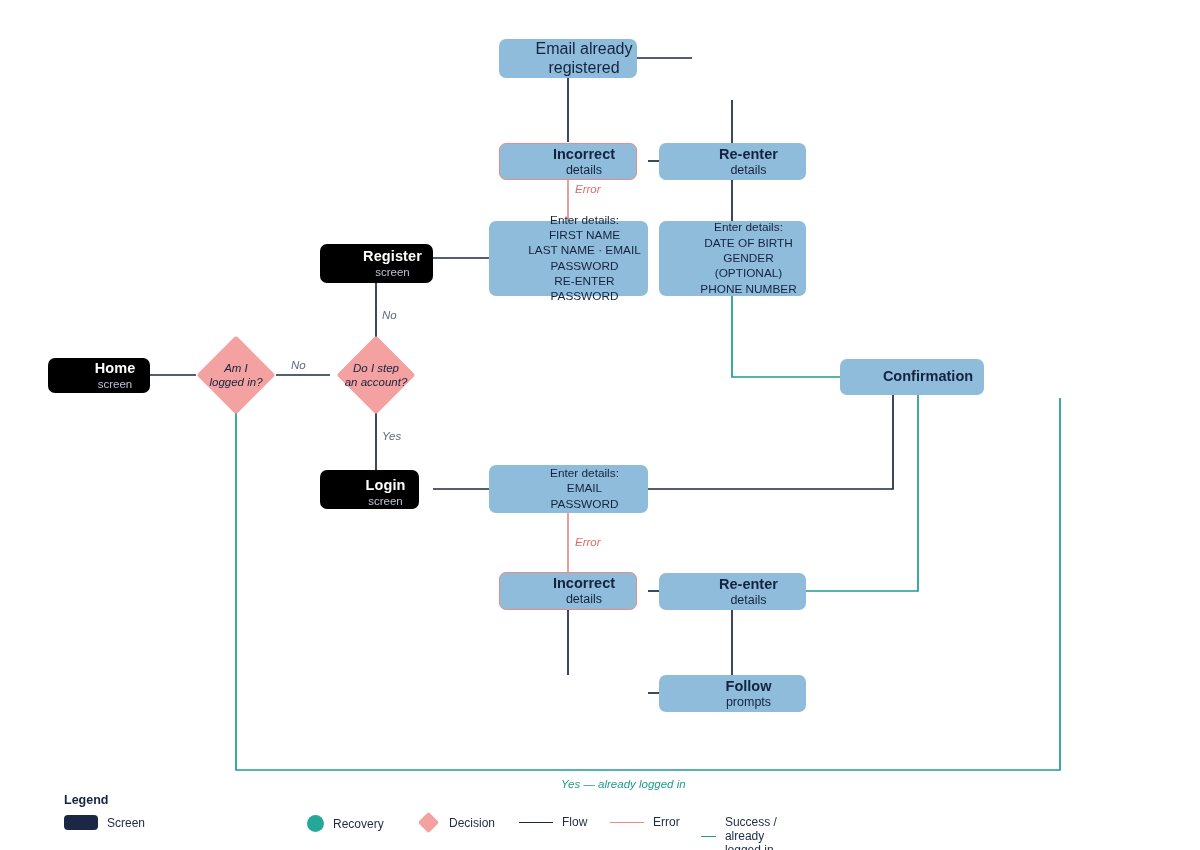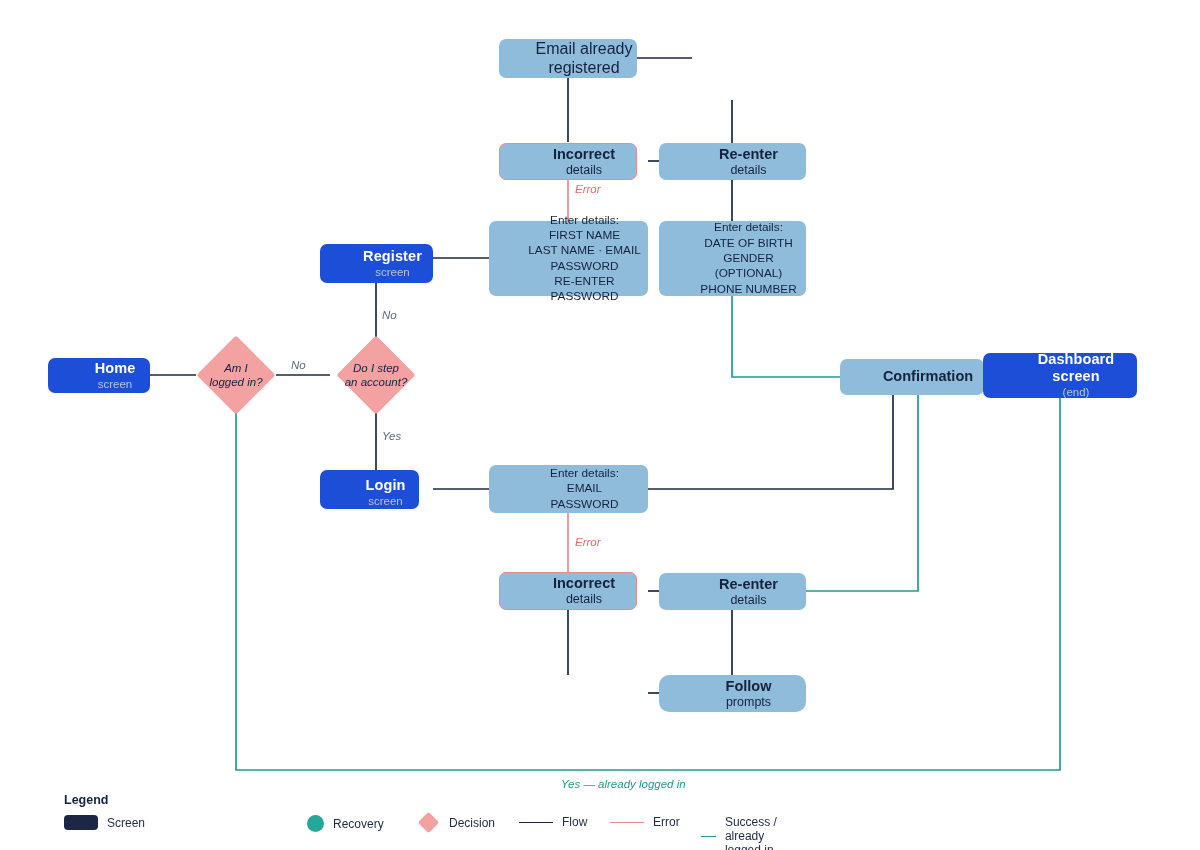--- a/index.html
+++ b/index.html
@@ -3,21 +3,21 @@
 <meta charset="utf-8">
 <style>
   html,body{margin:0;padding:0;background:#ffffff;}
   body{width:1200px;height:850px;font-family:"Liberation Sans",sans-serif;color:#14233f;}
   #stage{position:relative;width:1200px;height:850px;overflow:hidden;background:#fff;}
   #wires{position:absolute;left:0;top:0;width:1200px;height:850px;}
 
   .node{position:absolute;box-sizing:border-box;display:flex;flex-direction:column;
         align-items:center;justify-content:center;text-align:center;line-height:1.18;padding-left:32px;}
 
-  .screen{background:#1d4ed8;color:#ffffff;border-radius:7px;}
+  .screen{background:#000000;color:#ffffff;border-radius:7px;}
   .screen .t1{font-size:14.5px;font-weight:bold;letter-spacing:.1px;}
   .screen .t2{font-size:11.5px;color:#b9c2d4;margin-top:1px;}
 
   .action{background:#8fbcdb;color:#14233f;border-radius:7px;}
   .action .t1{font-size:13.5px;}
   .action .t2{font-size:13.5px;}
   .action.bold .t1{font-size:14.5px;font-weight:bold;}
   .action.bold .t2{font-size:12.5px;}
   .action.err{border:1.6px solid #e98b8b;}
   .action .lines{font-size:11.8px;line-height:1.3;}
@@ -168,24 +168,20 @@
     <div class="lbl">
       <span>Do I step</span>
       <span>an account?</span>
     </div>
   </div>
 
   <div class="node action bold" style="left:840px;top:359px;width:144px;height:36px;">
     <span class="t1">Confirmation</span>
   </div>
 
-  <div class="node screen" style="left:983px;top:353px;width:154px;height:45px;">
-    <span class="t1">Dashboard screen</span>
-    <span class="t2">(end)</span>
-  </div>
 
   <div class="node screen" style="left:320px;top:470px;width:99px;height:39px;justify-content:flex-end;">
     <span class="t1">Login</span>
     <span class="t2">screen</span>
   </div>
 
   <div class="node action" style="left:489px;top:465px;width:159px;height:48px;">
     <div class="lines">
       <div>Enter details:</div>
       <div>EMAIL</div>
@@ -197,21 +193,21 @@
     <span class="t1">Incorrect</span>
     <span class="t2">details</span>
   </div>
 
   <div class="node action bold" style="left:659px;top:573px;width:147px;height:37px;">
     <span class="t1">Re-enter</span>
     <span class="t2">details</span>
   </div>
 
 
-  <div class="node action bold" style="left:659px;top:675px;width:147px;height:37px;border-radius:10px;">
+  <div class="node action bold" style="left:659px;top:675px;width:147px;height:37px;">
     <span class="t1">Follow</span>
     <span class="t2">prompts</span>
   </div>
 
   <div class="edge-label err" style="left:575px;top:183px;">Error</div>
   <div class="edge-label err" style="left:575px;top:536px;">Error</div>
   <div class="edge-label" style="left:382px;top:309px;">No</div>
   <div class="edge-label" style="left:291px;top:359px;">No</div>
   <div class="edge-label" style="left:382px;top:430px;">Yes</div>
   <div class="edge-label ok" style="left:561px;top:778px;">Yes — already logged in</div>

